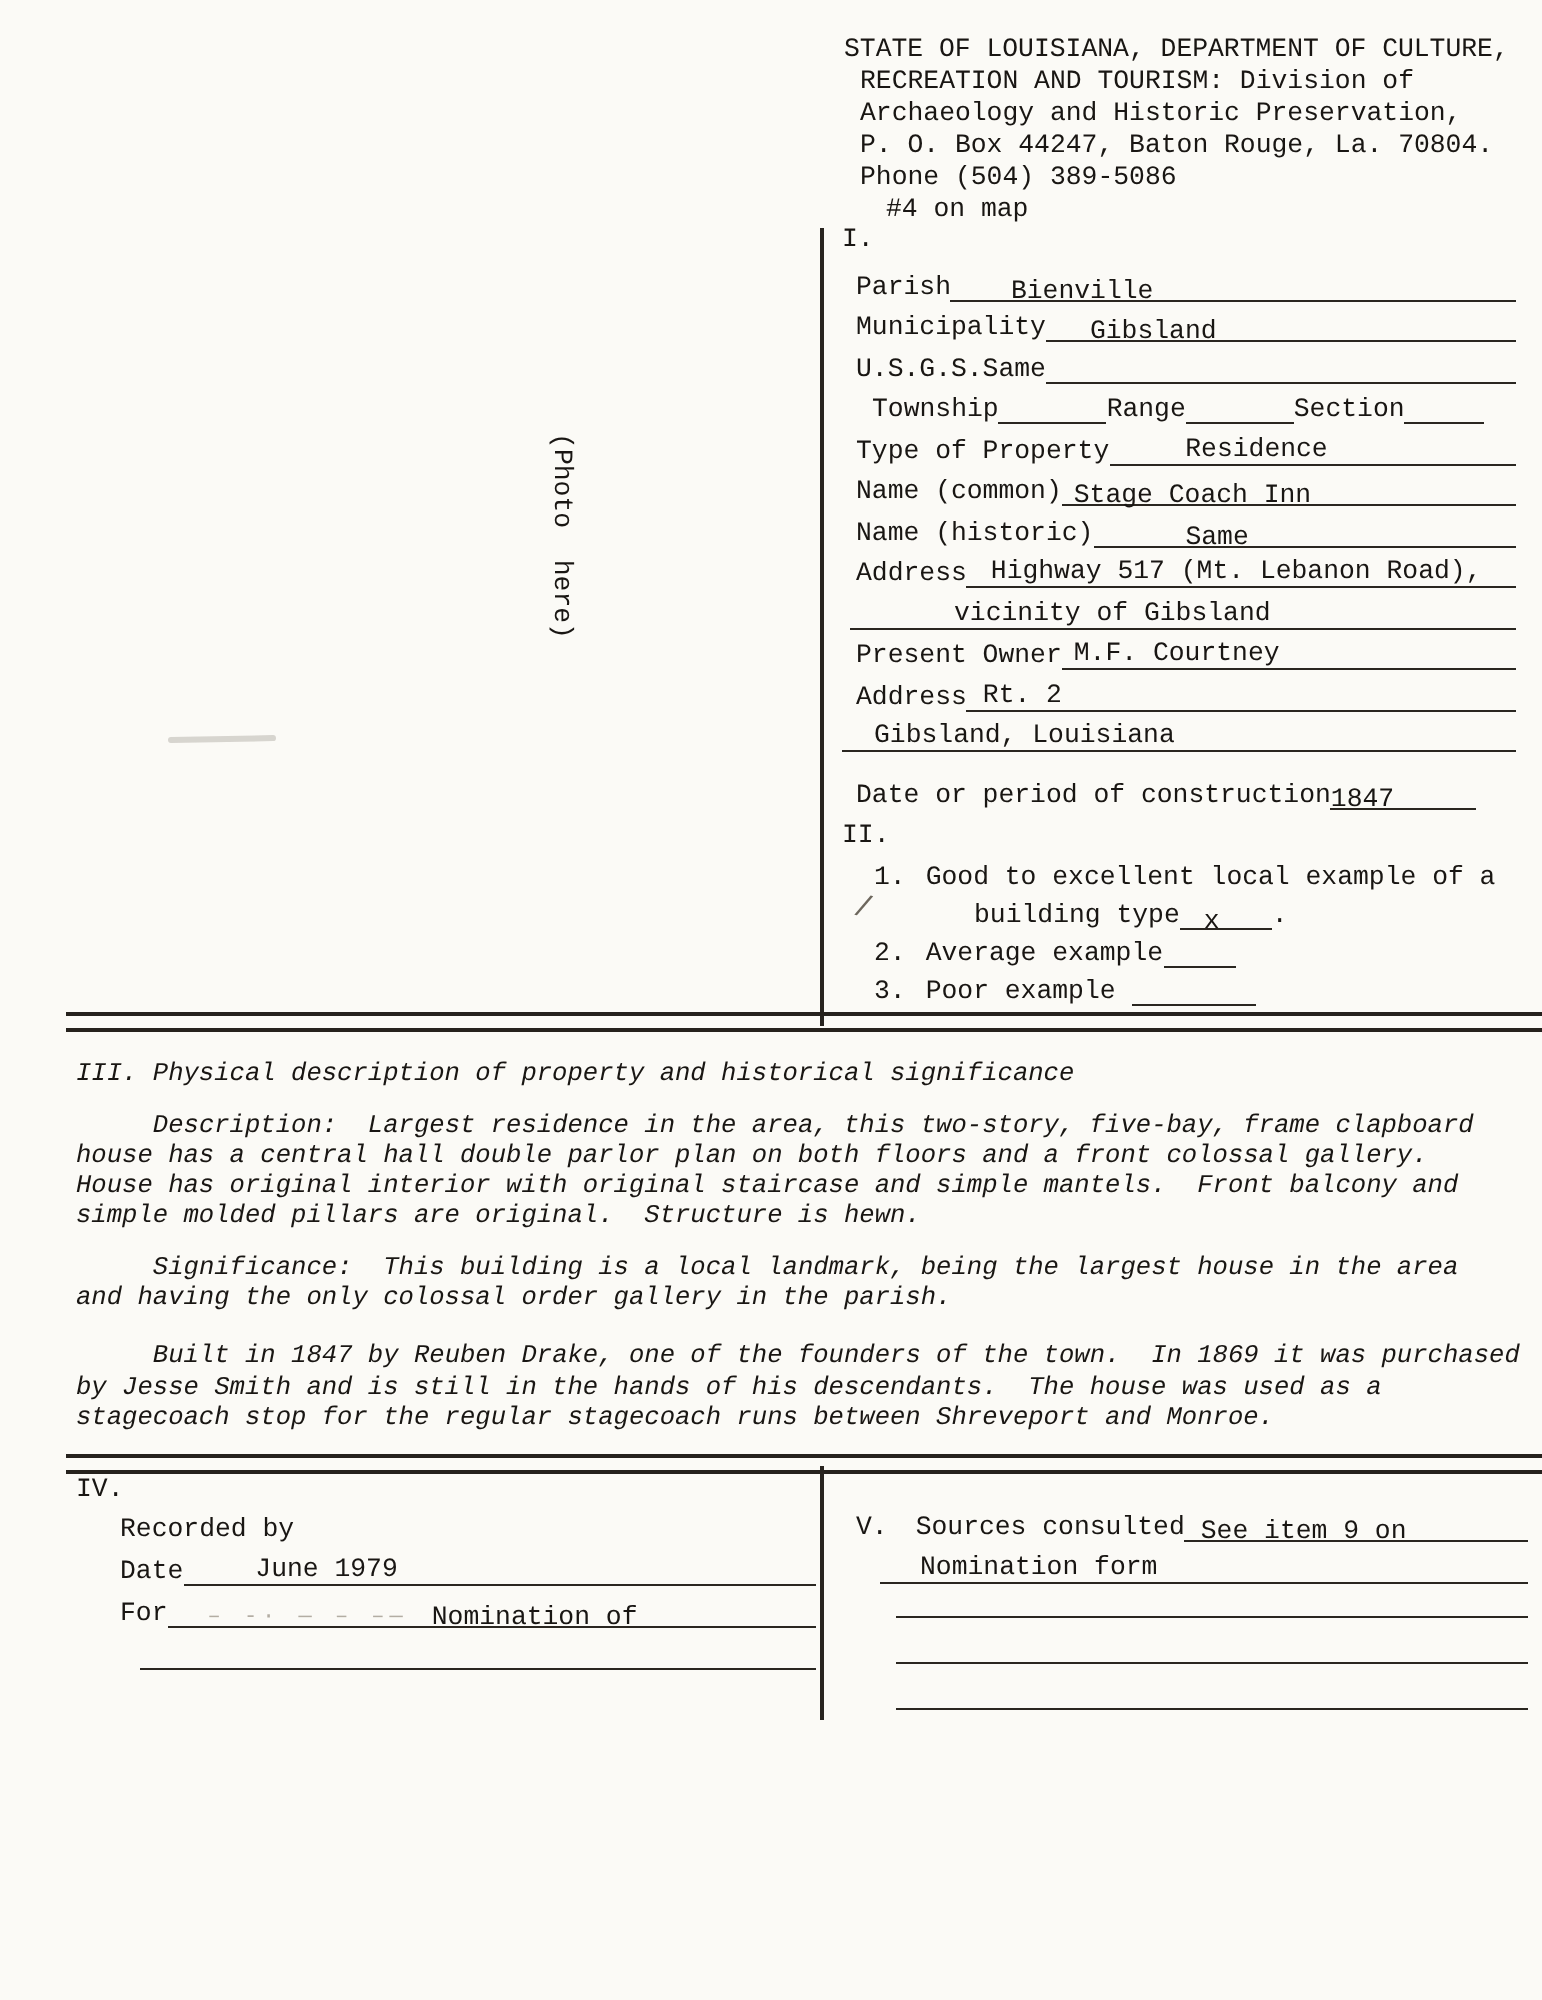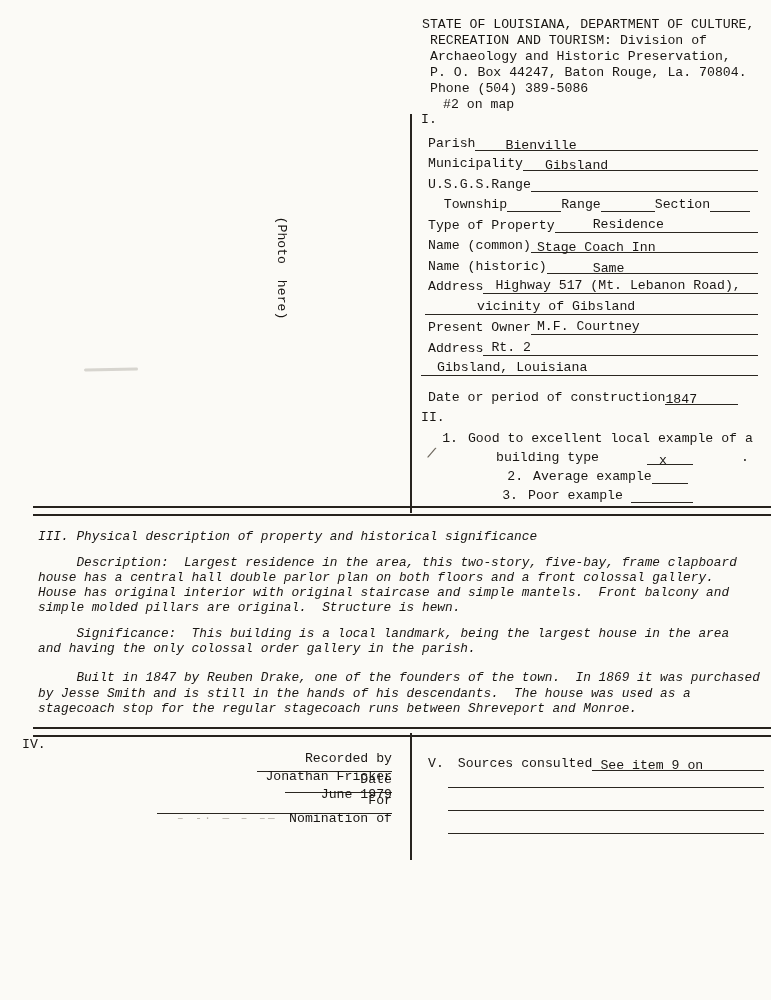--- a/index.html
+++ b/index.html
@@ -7,21 +7,21 @@
     position:relative;
     width:771px;height:1000px;
     margin:0 auto;
     background:#fbfaf6;
     font-family:"Liberation Mono","DejaVu Sans Mono",monospace;
     color:#191613;
     overflow:hidden;
     -webkit-font-smoothing:antialiased;
   }
   
-  .frow{display:flex;align-items:flex-end;white-space:pre;justify-content:center;}
+  .frow{display:flex;align-items:flex-end;white-space:pre;}
   .lbl{white-space:pre;}
   .fill{flex:1;border-bottom:1.7px solid #2a2620;white-space:pre;min-height:3px;}
   .val{display:inline-block;}
   .on .val, .von{position:relative;top:3px;}   
   .line{display:inline-block;border-bottom:1.7px solid #2a2620;height:3px;position:relative;}
   .lval{position:absolute;left:12px;bottom:-4px;}.pl6{padding-left:6px}.pl8{padding-left:8px}.pl12{padding-left:12px}
   .pl14{padding-left:14px}.pl16{padding-left:16px}.pl20{padding-left:20px}.pl22{padding-left:22px}.pl30{padding-left:30px}.pl36{padding-left:36px}.pl38{padding-left:38px}
   .pl46{padding-left:46px}.pl52{padding-left:52px}
   .w40{width:40px}.w46{width:46px}.w36{width:36px}.w54{width:54px}.w62{width:62px}
   
@@ -46,30 +46,30 @@
   .sec-num{height:18px;}
   .sec1 .frow{height:20.5px;padding-left:7px;}
   .sec1 .frow.noind{padding-left:0;}
   .sec1 .frow.cont{padding-left:4px;}
   .sec1 .frow.date-row{margin-top:7px;margin-right:20px;height:22px;}
   
   .sec2{position:absolute;left:421px;top:410px;width:337px;font-size:13.2px;}
   .sec2 .sec-num{height:17px;}
   .sec2 .frow{height:19px;}
   .sec2 .num{padding-left:16px;padding-right:10px;}
-  .sec2 .cont2{padding-left:66px;gap:48px;}
+  .sec2 .cont2{padding-left:66px;}
   .check-slash{position:absolute;left:427px;top:446px;font-size:15px;color:#6d675d;
                transform:rotate(12deg);}
   
   .sec3{position:absolute;left:38px;top:529px;width:730px;font-size:12.8px;line-height:15.2px;font-style:italic;}
   .sec3 .para{white-space:pre-wrap;margin:10.5px 0 0 0;}
   
-  .sec4{position:absolute;left:22px;top:737px;width:370px;font-size:13.2px;}
+  .sec4{position:absolute;left:38px;top:737px;width:370px;font-size:13.2px;}
   .sec4 .sec-num{height:14px;}
-  .sec4 .frow{height:21px;padding-left:22px;flex-direction:column;}
+  .sec4 .frow{height:21px;padding-left:22px;}
   .sec4 .arch-row{height:20px;padding-left:32px;}
   .sec4 .blank-row{height:21px;padding-left:32px;}
   .pencil{color:#b3ada3;letter-spacing:2.5px;font-size:11px;padding-left:20px;position:relative;top:2px;}
   .sec5{position:absolute;left:428px;top:750px;width:336px;font-size:13.2px;}
   .sec5 .frow{height:21px;}
   .sec5 .sp14{display:inline-block;width:14px;}
   .sec5 .b1{height:16px;}
   .sec5 .b2{height:22px;}
   .sec5 .blankline{border-bottom:1.7px solid #2a2620;margin-left:20px;}
   
@@ -80,21 +80,21 @@
 <body>
 
 <div class="page">
 
   <div class="header">
     <div>STATE OF LOUISIANA, DEPARTMENT OF CULTURE,</div>
     <div class="h-ind">RECREATION AND TOURISM:  Division of</div>
     <div class="h-ind">Archaeology and Historic Preservation,</div>
     <div class="h-ind">P. O. Box 44247, Baton Rouge, La. 70804.</div>
     <div class="h-ind">Phone (504) 389-5086</div>
-    <div class="h-map">#2 on map</div>
+    <div class="h-map">#4 on map</div>
   </div>
 
   <div class="photo-note">
     <span>(Photo  here)</span>
   </div>
 
   <div class="vline1"></div>
 
   <div class="sec1">
     <div class="sec-num">I.</div>
@@ -103,21 +103,21 @@
       <span class="lbl">Parish</span>
       <span class="fill pl30 on"><span class="val">Bienville</span></span>
     </div>
 
     <div class="frow">
       <span class="lbl">Municipality</span>
       <span class="fill pl22 on"><span class="val">Gibsland</span></span>
     </div>
 
     <div class="frow">
-      <span class="lbl">U.S.G.S.Range</span>
+      <span class="lbl">U.S.G.S.Same</span>
       <span class="fill"><span class="val"></span></span>
     </div>
 
     <div class="frow pl14">
       <span class="lbl pl8">Township</span>
       <span class="line w54"></span>
       <span class="lbl">Range</span>
       <span class="line w54"></span>
       <span class="lbl">Section</span>
       <span class="line w40"></span>
@@ -212,21 +212,20 @@
   </div>
 
   <div class="hrule hrule2"></div>
   <div class="vline2"></div>
 
   <div class="sec4">
     <div class="sec-num">IV.</div>
 
     <div class="frow">
       <span class="lbl">Recorded by</span>
-      <span class="fill pl8 on"><span class="val">Jonathan Fricker</span></span>
     </div>
 
     <div class="frow">
       <span class="lbl">Date</span>
       <span class="fill pl36"><span class="val">June 1979</span></span>
     </div>
 
     <div class="frow">
       <span class="lbl">For</span>
       <span class="fill"><span class="pencil">– -· — – ‒—</span><span class="val von pl12">Nomination of</span></span>
@@ -239,20 +238,23 @@
   </div>
 
   <div class="sec5">
     <div class="frow">
       <span class="lbl">V.</span>
       <span class="sp14"></span>
       <span class="lbl">Sources consulted</span>
       <span class="fill pl8 on"><span class="val">See item 9 on</span></span>
     </div>
 
+    <div class="frow pl12">
+      <span class="fill pl20"><span class="val">Nomination form</span></span>
+    </div>
 
     <div class="blankline b1"></div>
     <div class="blankline b2"></div>
     <div class="blankline b2"></div>
   </div>
 
   <div class="smudge"></div>
 
 </div>
 

